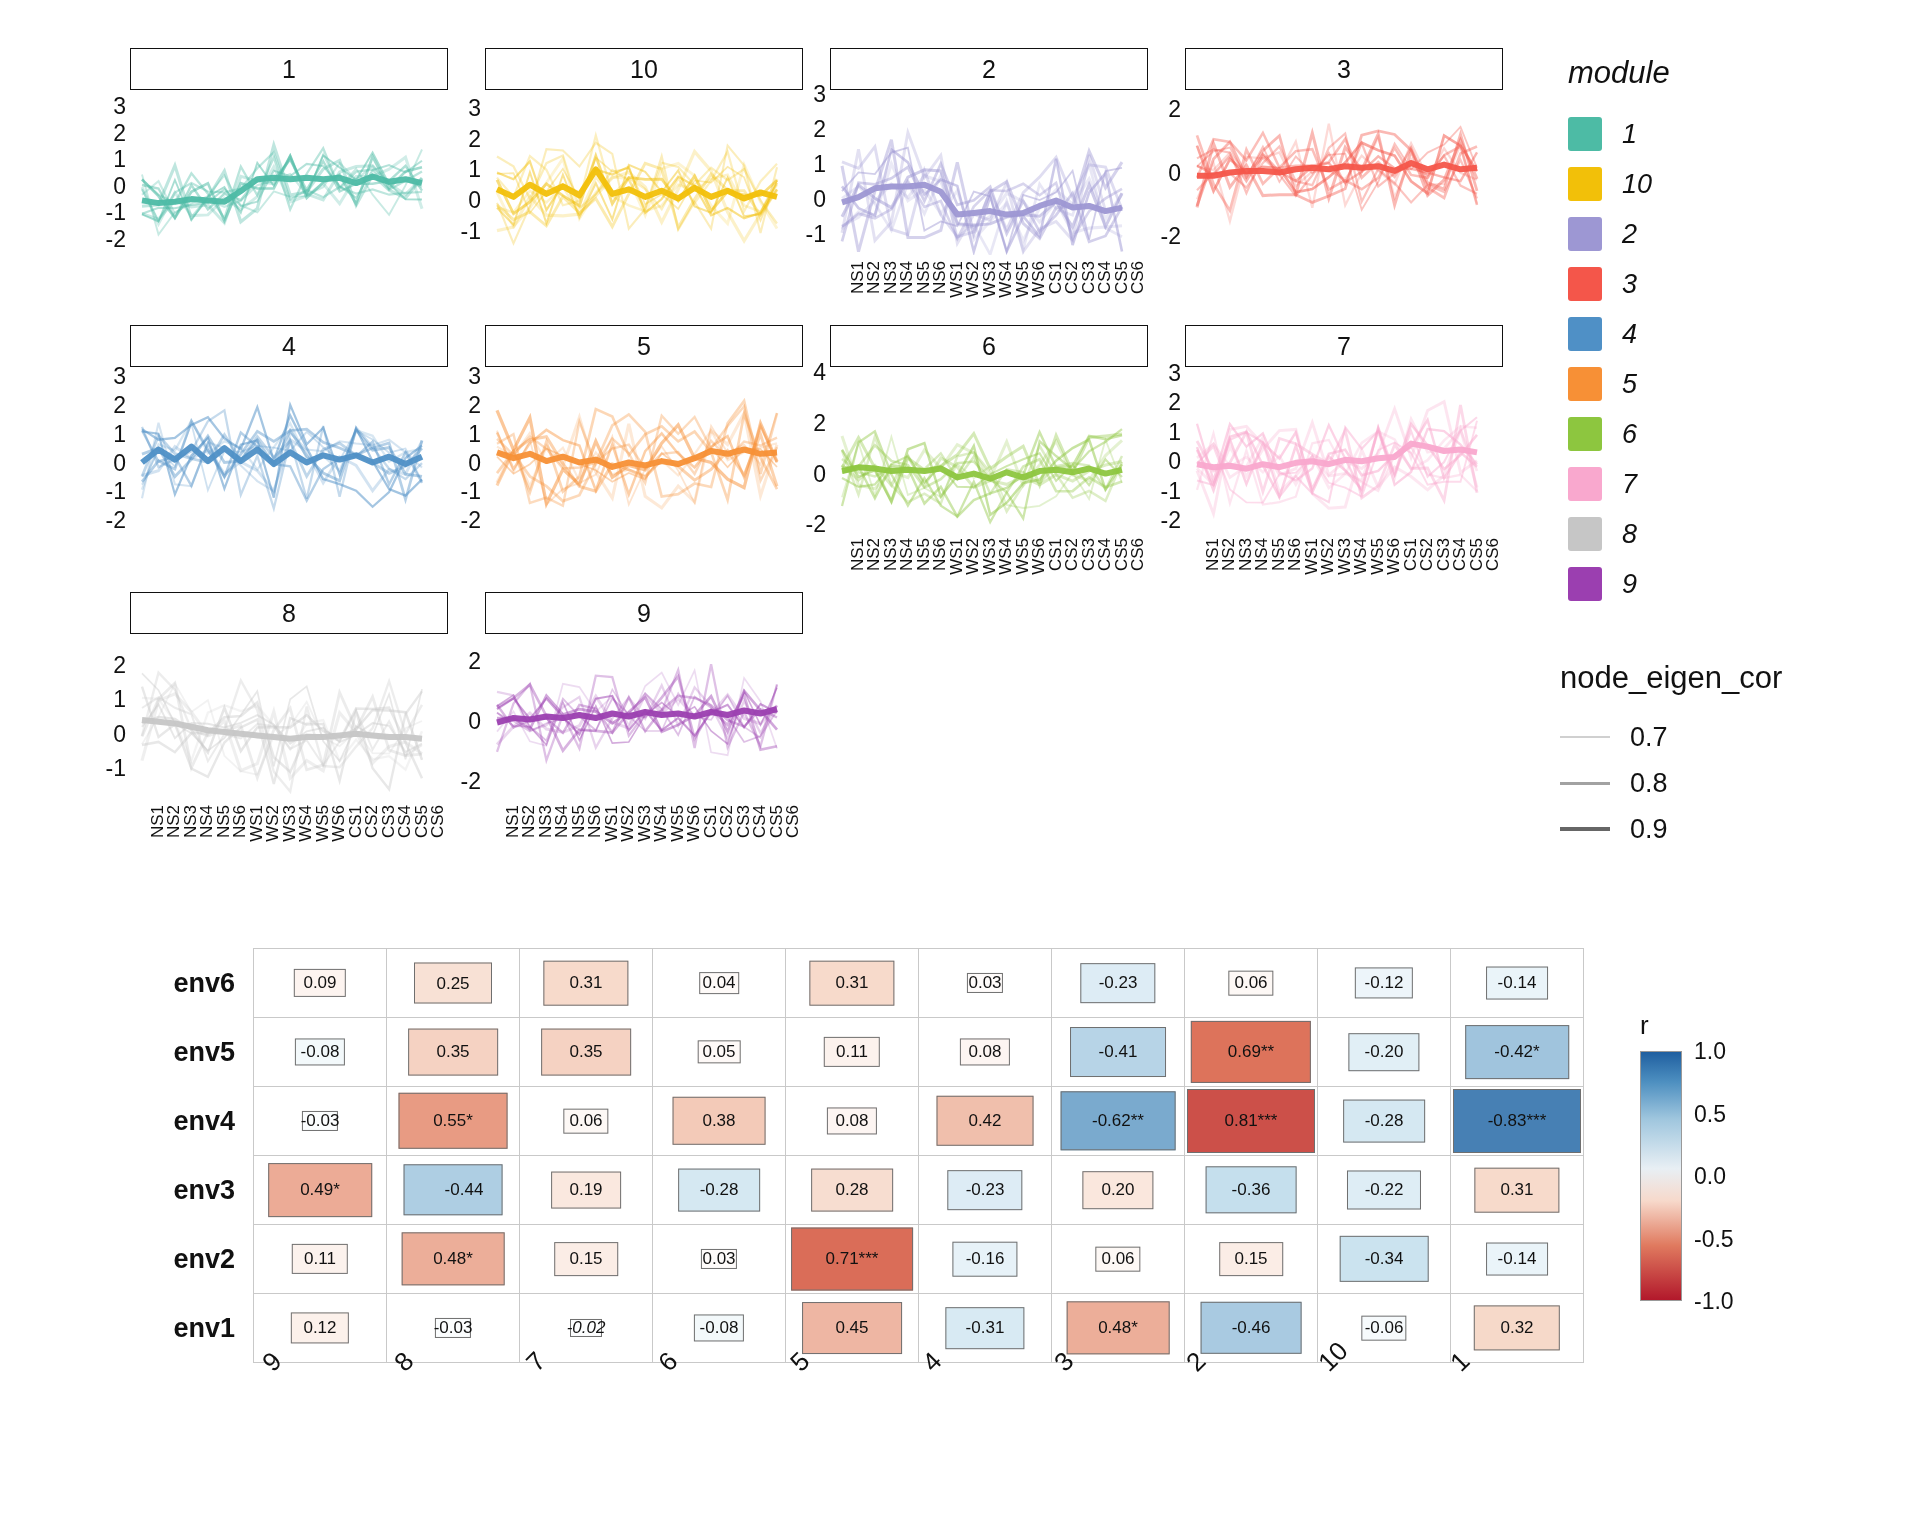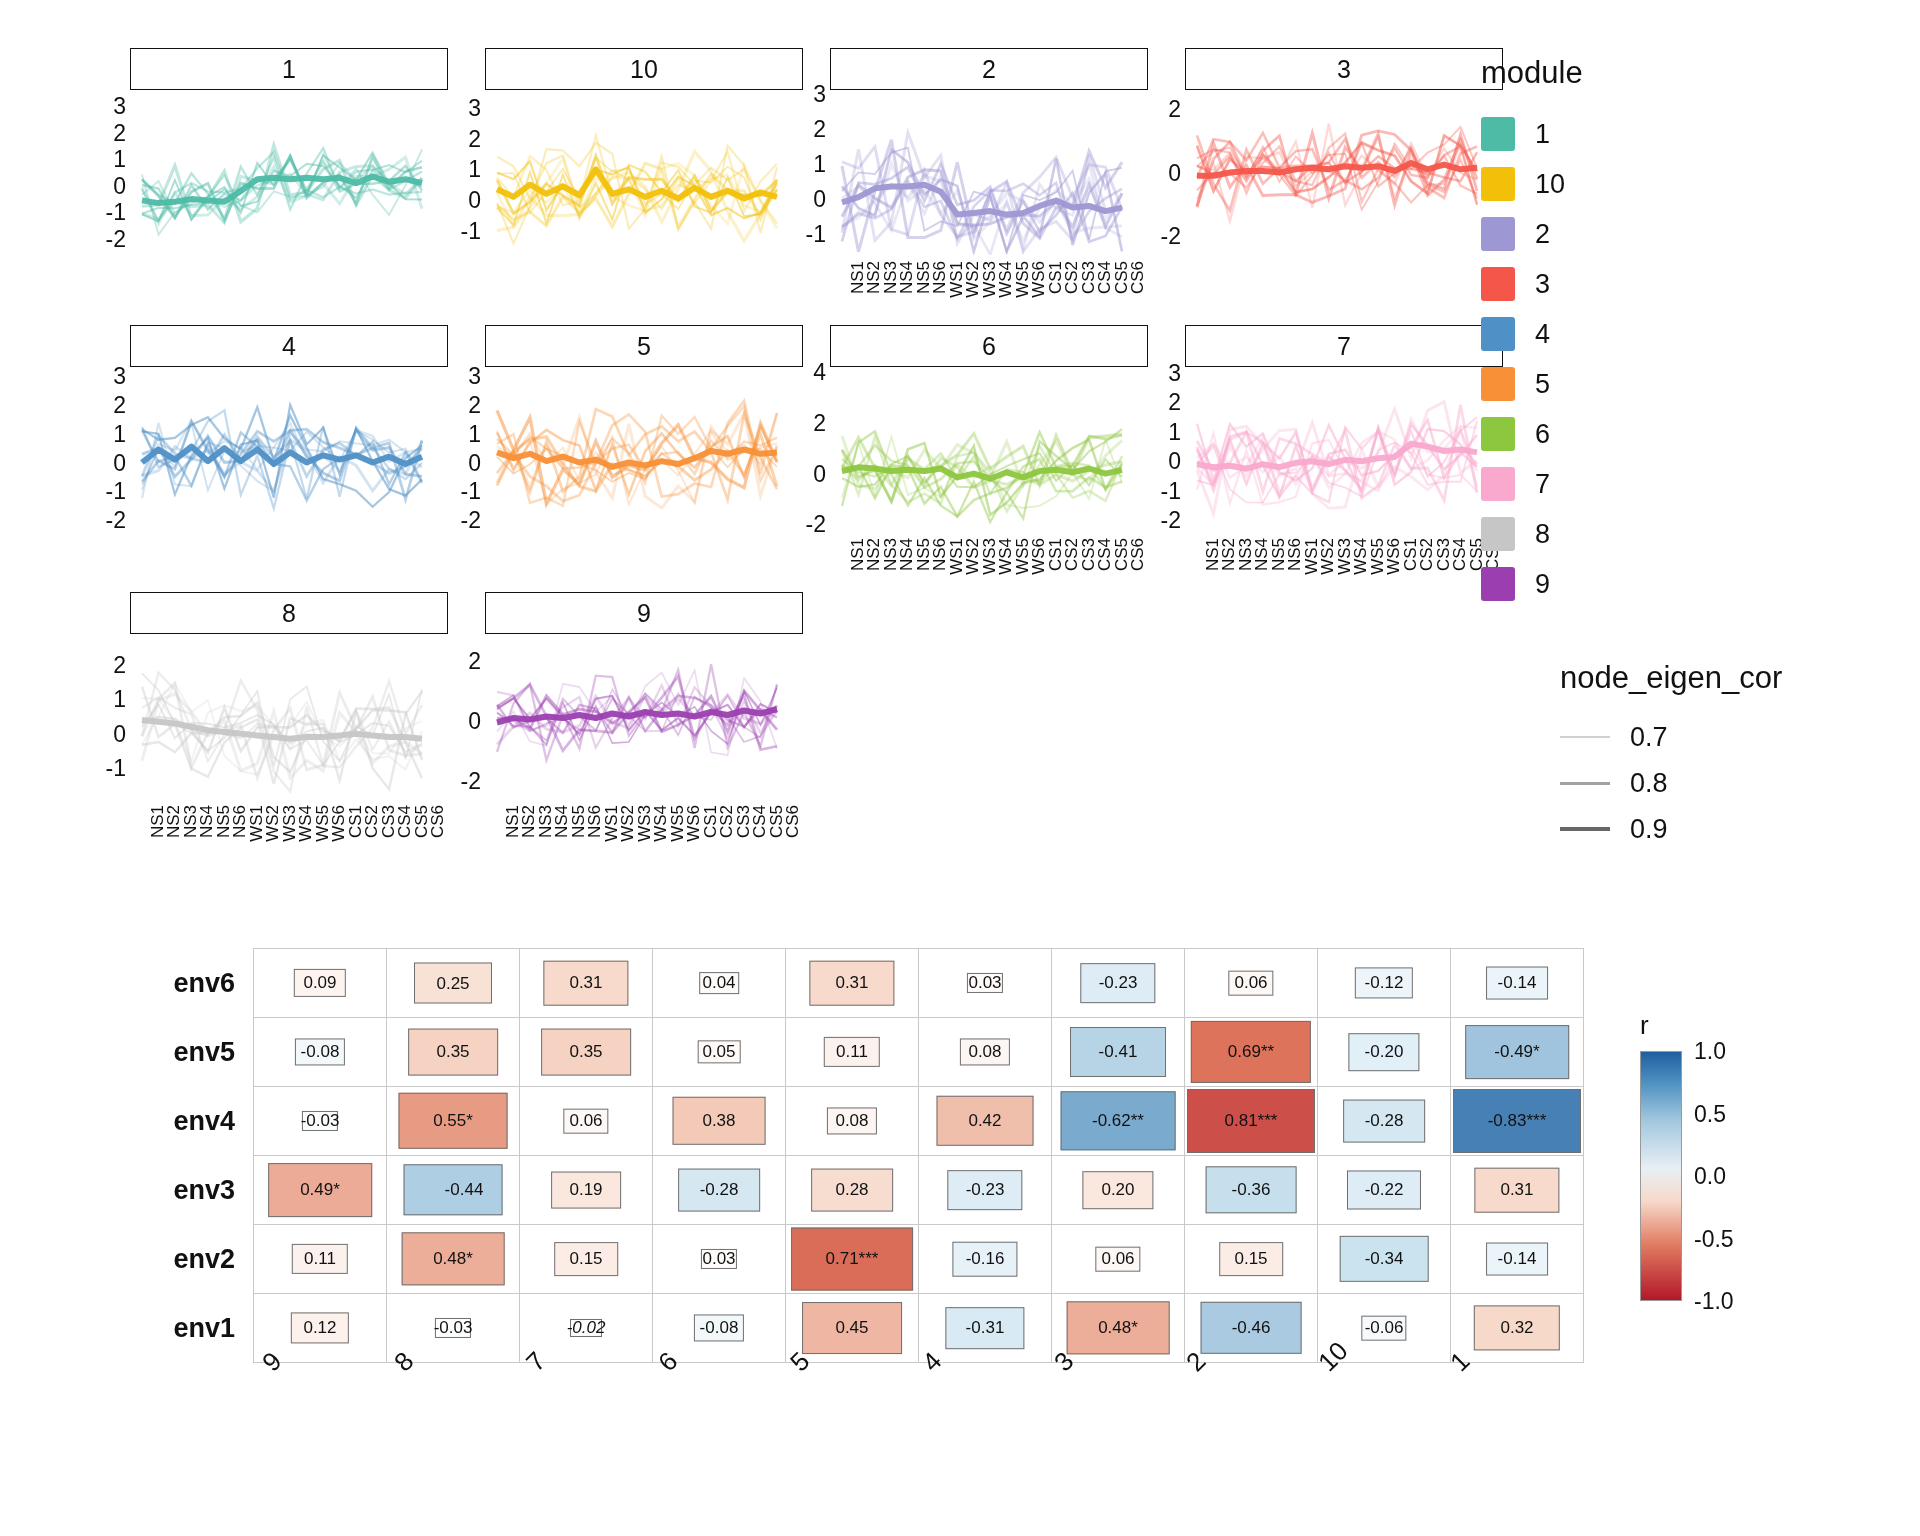--- a/index.html
+++ b/index.html
@@ -26,21 +26,21 @@
   }
   .ytickwrap{position:absolute;top:0;left:0;height:100%;width:54px;}
   .xticks{position:absolute;left:0;top:100%;height:120px;width:100%;}
   .xtick{
     position:absolute;top:6px;font-size:17px;color:#111;
     transform-origin:top left;transform:rotate(-90deg) translate(-100%,0);
     white-space:nowrap;
   }
 
   
-  #legend-module{position:absolute;left:1481px;top:55px;width:340px;}
+  #legend-module{position:absolute;left:1568px;top:55px;width:340px;font-style:italic;}
   .legend-title{font-size:31px;color:#111;margin-bottom:18px;}
   .legend-row{display:flex;align-items:center;height:50px;}
   .legend-key{width:34px;height:34px;border-radius:3px;margin-right:20px;}
   .legend-label{font-size:27px;color:#111;}
 
   #legend-cor{position:absolute;left:1560px;top:660px;width:340px;}
   .cor-row{display:flex;align-items:center;height:46px;}
   .cor-line{width:50px;margin-right:20px;background:#555;}
   .cor-label{font-size:27px;color:#111;}
 
@@ -566,21 +566,21 @@
             <td>
               <div class="cellbox" style="width: 95.96px; height: 49.98px; background: rgb(183, 212, 231);">-0.41</div>
             </td>
             <td>
               <div class="cellbox" style="width: 120.325px; height: 62.1624px; background: rgb(221, 115, 91);">0.69**</div>
             </td>
             <td>
               <div class="cellbox" style="width: 71.2433px; height: 37.6217px; background: rgb(225, 239, 246);">-0.20</div>
             </td>
             <td>
-              <div class="cellbox" style="width: 103.6px; height: 53.8px; background: rgb(160, 196, 221);">-0.49*</div>
+              <div class="cellbox" style="width: 103.6px; height: 53.8px; background: rgb(160, 196, 221);">-0.42*</div>
             </td>
           </tr>
           <tr>
             <th class="rowlab">env4</th>
             <td>
               <div class="cellbox" style="width: 36.1703px; height: 20.0851px; background: rgb(251, 253, 254);">-0.03</div>
             </td>
             <td>
               <div class="cellbox" style="width: 108.927px; height: 56.4637px; background: rgb(232, 155, 131);">0.55*</div>
             </td>

